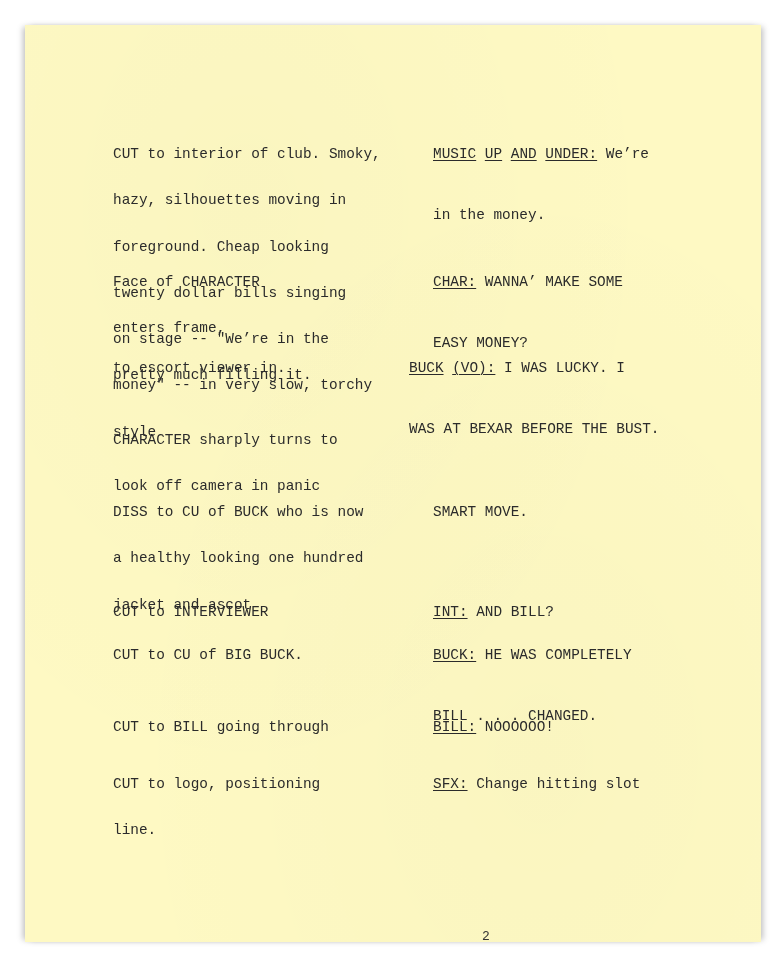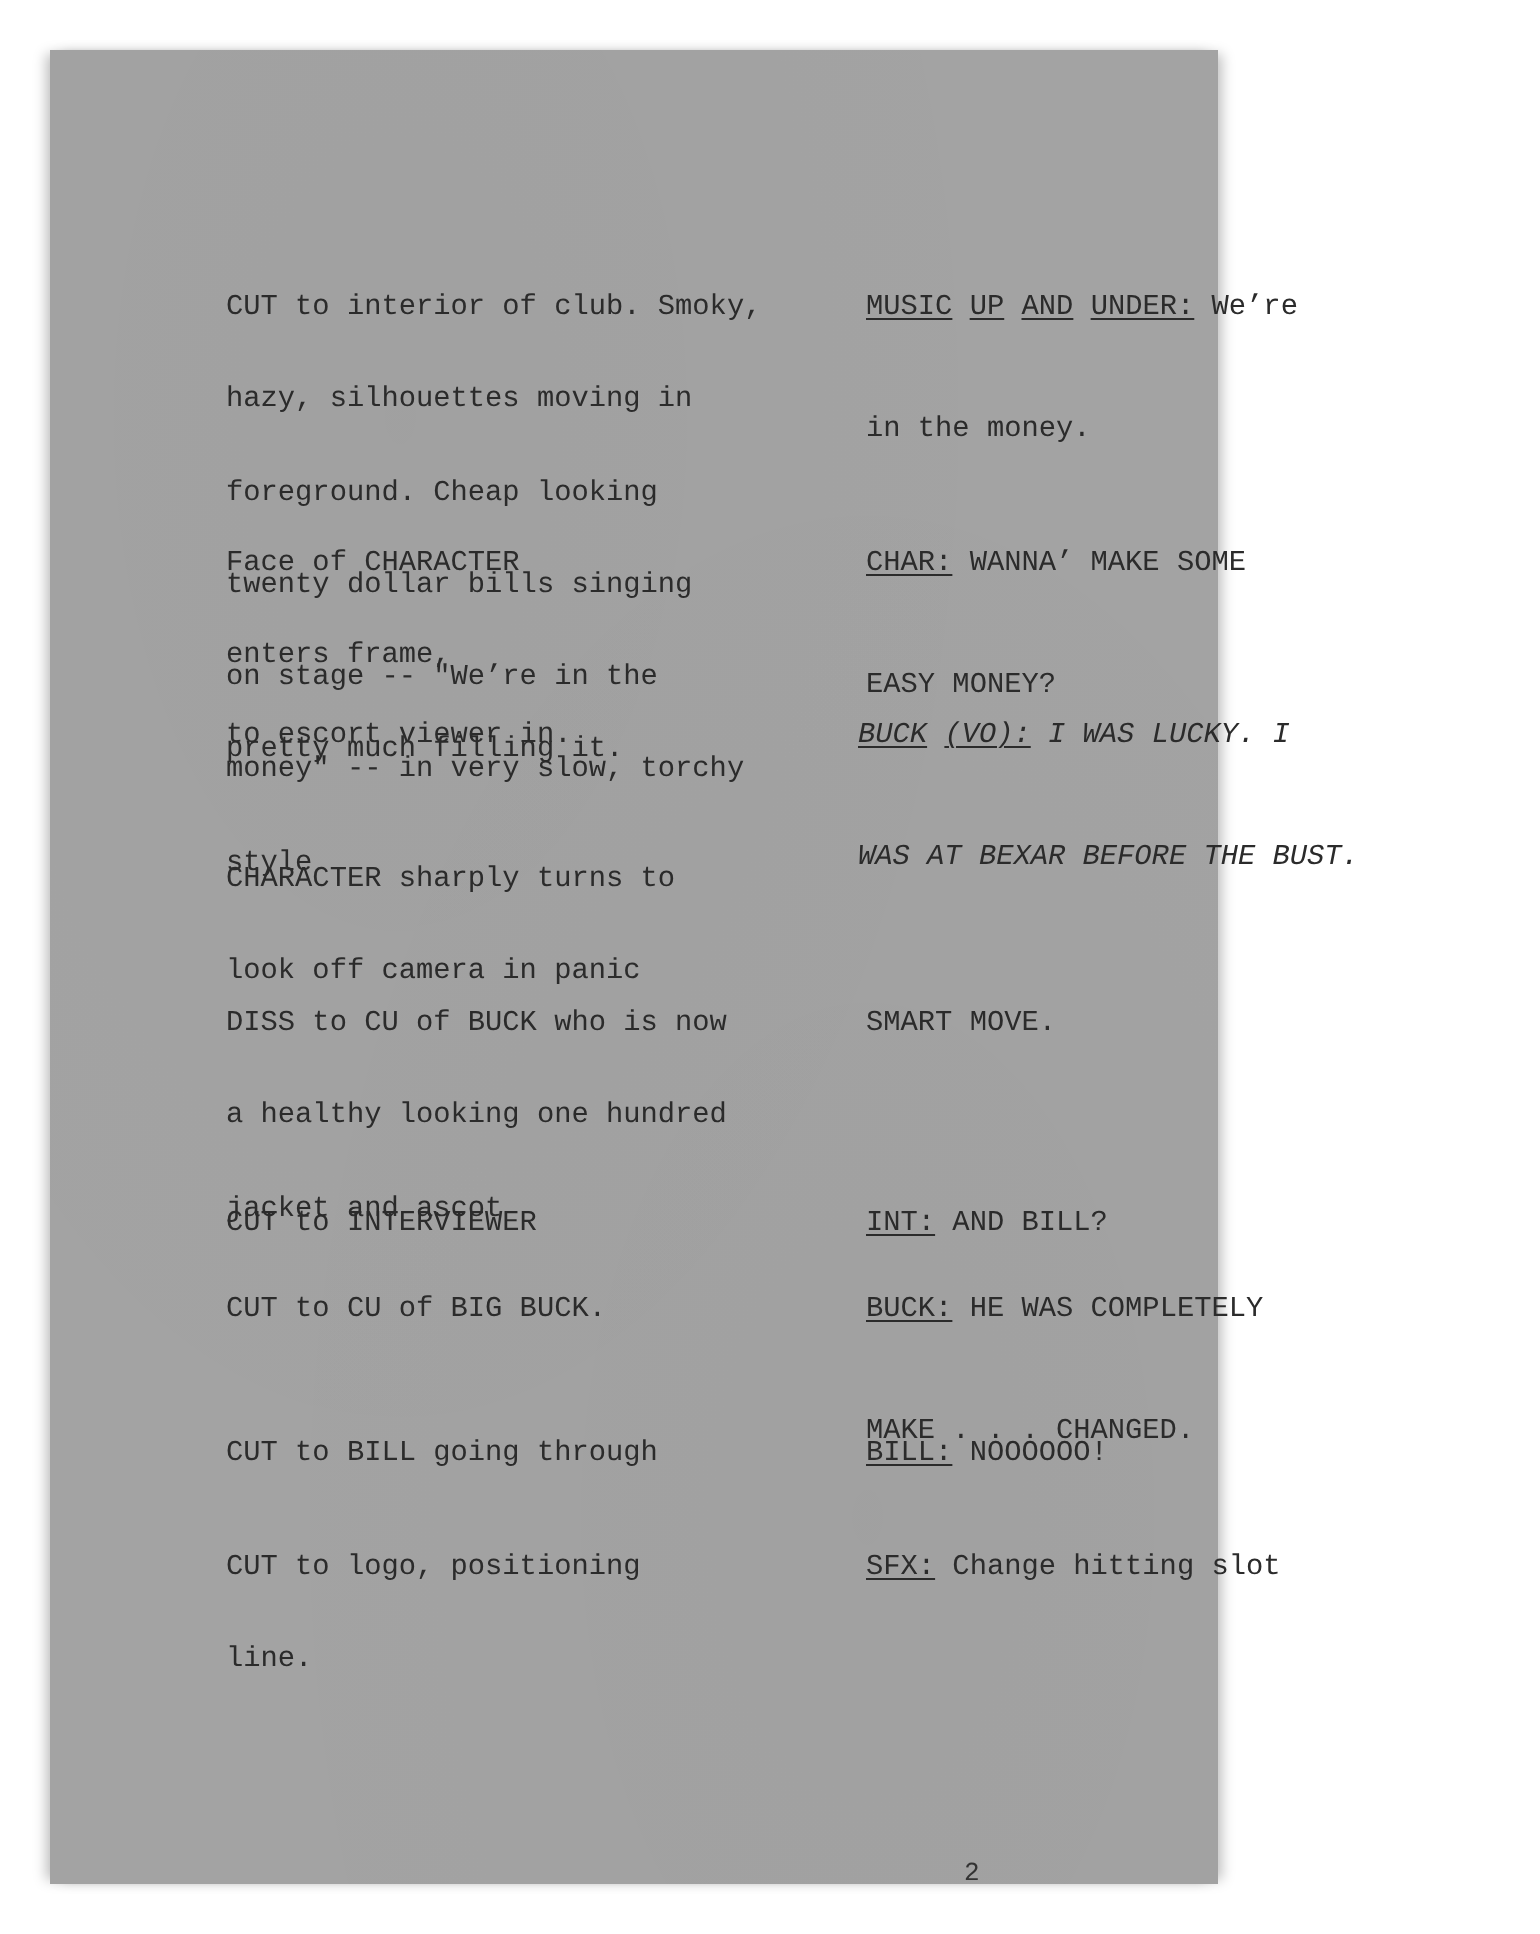--- a/index.html
+++ b/index.html
@@ -10,23 +10,23 @@
   body {
     width: 770px;
     height: 967px;
     position: relative;
     overflow: hidden;
   }
   .page {
     position: absolute;
     left: 25px;
     top: 25px;
-    width: 584px;
+    width: 736px;
     height: 917px;
-    background: #a3a3a3;
+    background: #fef9c3;
     box-shadow: -4px 0 6px -2px rgba(0,0,0,0.25), 4px 0 6px -2px rgba(0,0,0,0.25);
   }
   .page::before {
     content: "";
     position: absolute;
     inset: 0;
     background:
       radial-gradient(ellipse at 30% 20%, rgba(0,0,0,0.015), transparent 60%),
       radial-gradient(ellipse at 70% 80%, rgba(0,0,0,0.015), transparent 60%);
     pointer-events: none;
@@ -88,21 +88,21 @@
     <span class="line">pretty much filling it.</span>
   </div>
   <div class="block right" style="left:408px; top:218px;">
     <span class="line"><span class="u">CHAR:</span><span> WANNA’ MAKE SOME</span></span>
     <span class="line"><span>EASY MONEY?</span></span>
   </div>
 
   <div class="block left" style="left:88px; top:304px;">
     <span class="line">to escort viewer in.</span>
   </div>
-  <div class="block right" style="left:404px; top:304px;font-style:italic;">
+  <div class="block right" style="left:384px; top:304px;">
     <span class="line"><span class="u">BUCK</span> <span class="u">(VO):</span><span> I WAS LUCKY. I</span></span>
     <span class="line"><span>WAS AT BEXAR BEFORE THE BUST.</span></span>
   </div>
 
   <div class="block left" style="left:88px; top:376px;">
     <span class="line">CHARACTER sharply turns to</span>
     <span class="line">look off camera in panic</span>
   </div>
 
   <div class="block left" style="left:88px; top:448px;">
@@ -119,21 +119,21 @@
   </div>
   <div class="block right" style="left:408px; top:548px;">
     <span class="line"><span class="u">INT:</span><span> AND BILL?</span></span>
   </div>
 
   <div class="block left" style="left:88px; top:591px;">
     <span class="line">CUT to CU of BIG BUCK.</span>
   </div>
   <div class="block right" style="left:408px; top:591px;">
     <span class="line"><span class="u">BUCK:</span><span> HE WAS COMPLETELY</span></span>
-    <span class="line"><span>MAKE . . . CHANGED.</span></span>
+    <span class="line"><span>BILL . . . CHANGED.</span></span>
   </div>
 
   <div class="block left" style="left:88px; top:663px;">
     <span class="line">CUT to BILL going through</span>
   </div>
   <div class="block right" style="left:408px; top:663px;">
     <span class="line"><span class="u">BILL:</span><span> NOOOOOO!</span></span>
   </div>
 
   <div class="block left" style="left:88px; top:720px;">

